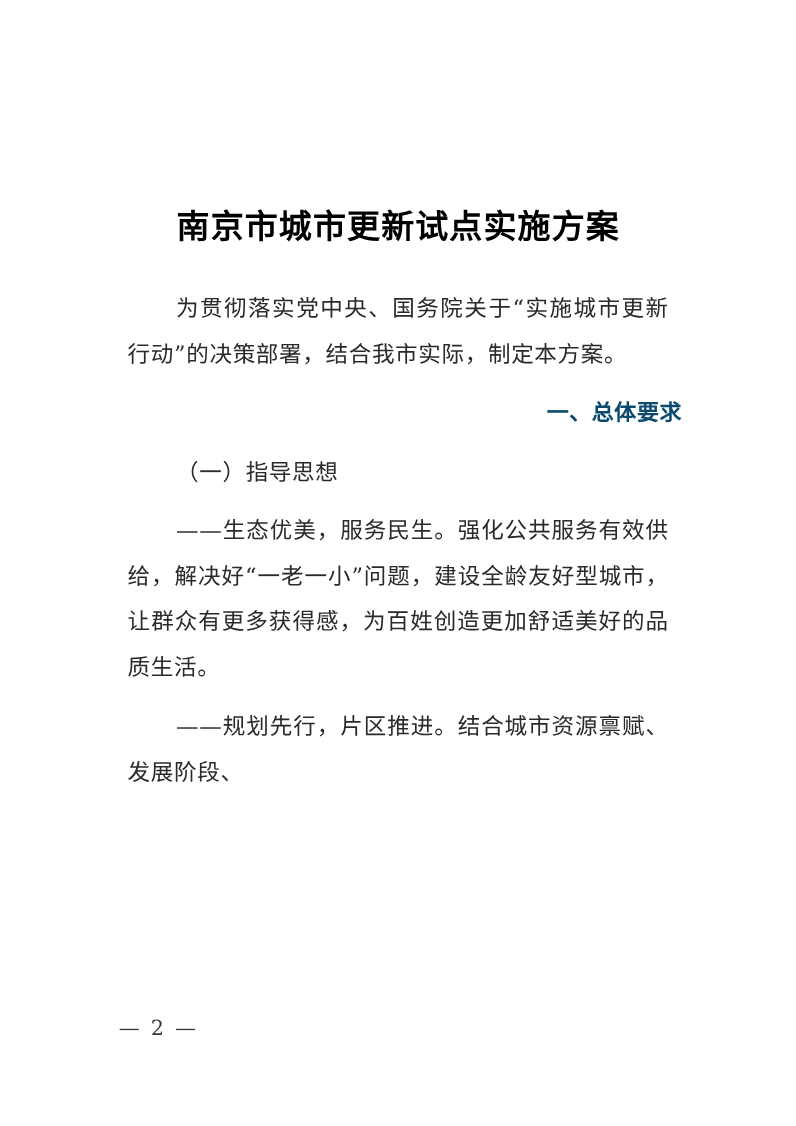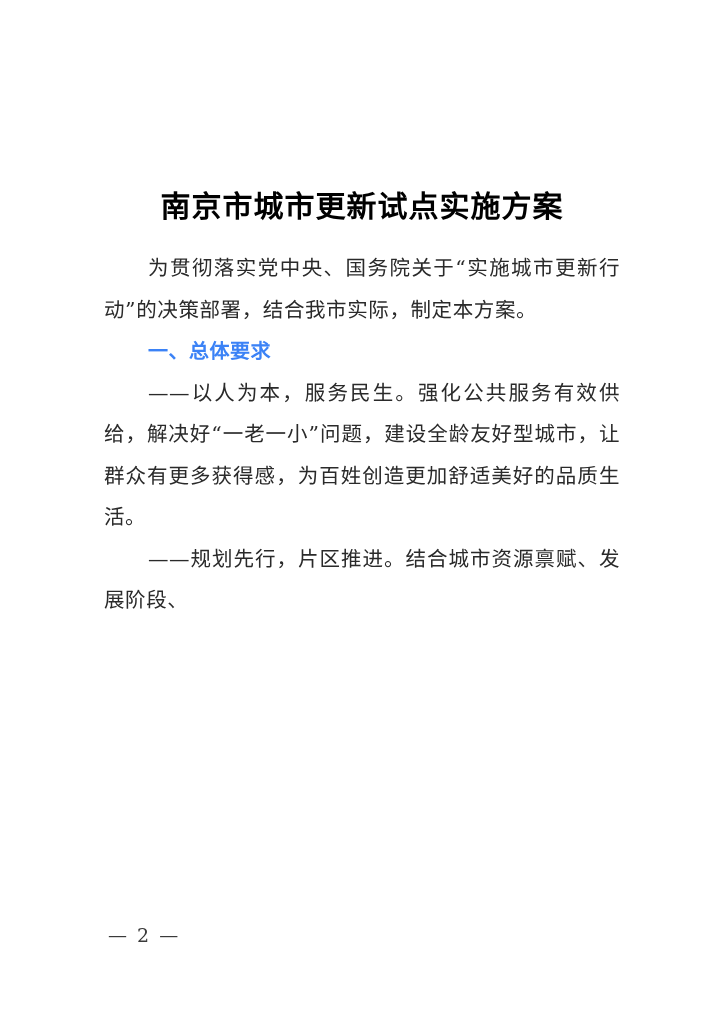--- a/index.html
+++ b/index.html
@@ -39,21 +39,21 @@
 
   
   .body-block {
     position: absolute;
     top: 248px;
     left: 104px;
     width: 516px;
   }
 
   .para {
-    margin: 0;
+    margin: 12px;
     font-family: "DejaVu Serif", "Liberation Serif", serif;
     font-size: 20.5px;
     line-height: 41.5px;
     text-align: justify;
     text-justify: inter-character;
     text-align-last: left;
     color: #2a2a2a;
     letter-spacing: 0.6px;
     word-break: break-all;
   }
@@ -69,21 +69,22 @@
 
   
   .heading {
     margin: 0;
     text-indent: 44px;
     font-family: "DejaVu Sans", "Liberation Sans", sans-serif;
     font-weight: 700;
     font-size: 20px;
     line-height: 41.5px;
     letter-spacing: 0.5px;
-    color: #3b82f6;
+    color: #0c4a6e;
+    text-align: right;
   }
 
   
   .page-number {
     position: absolute;
     top: 922px;
     left: 108px;
     font-family: "DejaVu Serif", "Liberation Serif", serif;
     font-size: 19px;
     line-height: 26px;
@@ -98,24 +99,25 @@
 <div class="page">
 
   <h1 class="doc-title">南京市城市更新试点实施方案</h1>
 
   <div class="body-block">
 
     <p class="para indent">为贯彻落实党中央、国务院关于“实施城市更新行动”的决策部署，结合我市实际，制定本方案。</p>
 
     <p class="heading">一、总体要求</p>
 
+    <p class="para indent">（一）指导思想</p>
 
 
 
-    <p class="para indent">——以人为本，服务民生。强化公共服务有效供给，解决好“一老一小”问题，建设全龄友好型城市，让群众有更多获得感，为百姓创造更加舒适美好的品质生活。</p>
+    <p class="para indent">——生态优美，服务民生。强化公共服务有效供给，解决好“一老一小”问题，建设全龄友好型城市，让群众有更多获得感，为百姓创造更加舒适美好的品质生活。</p>
 
     <p class="para indent">——规划先行，片区推进。结合城市资源禀赋、发展阶段、</p>
 
   </div>
 
   <div class="page-number">— 2 —</div>
 
 </div>
 
 </body></html>

